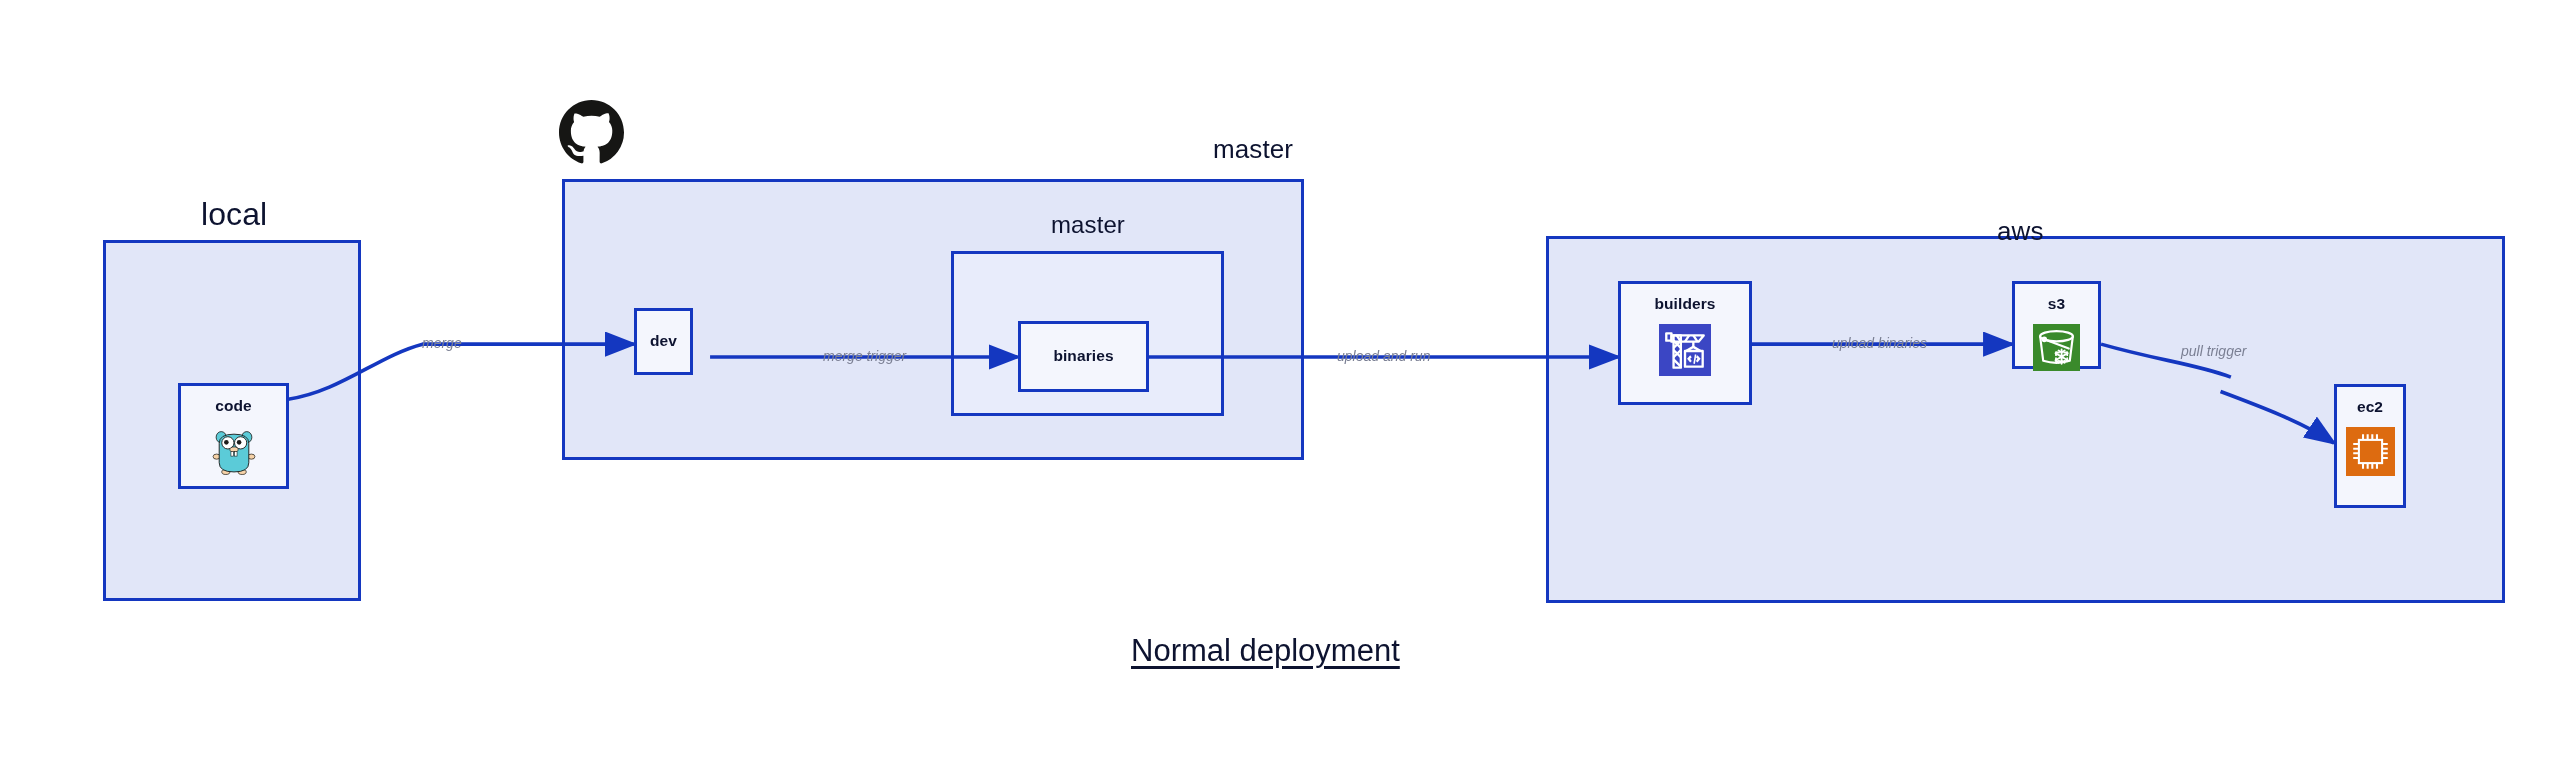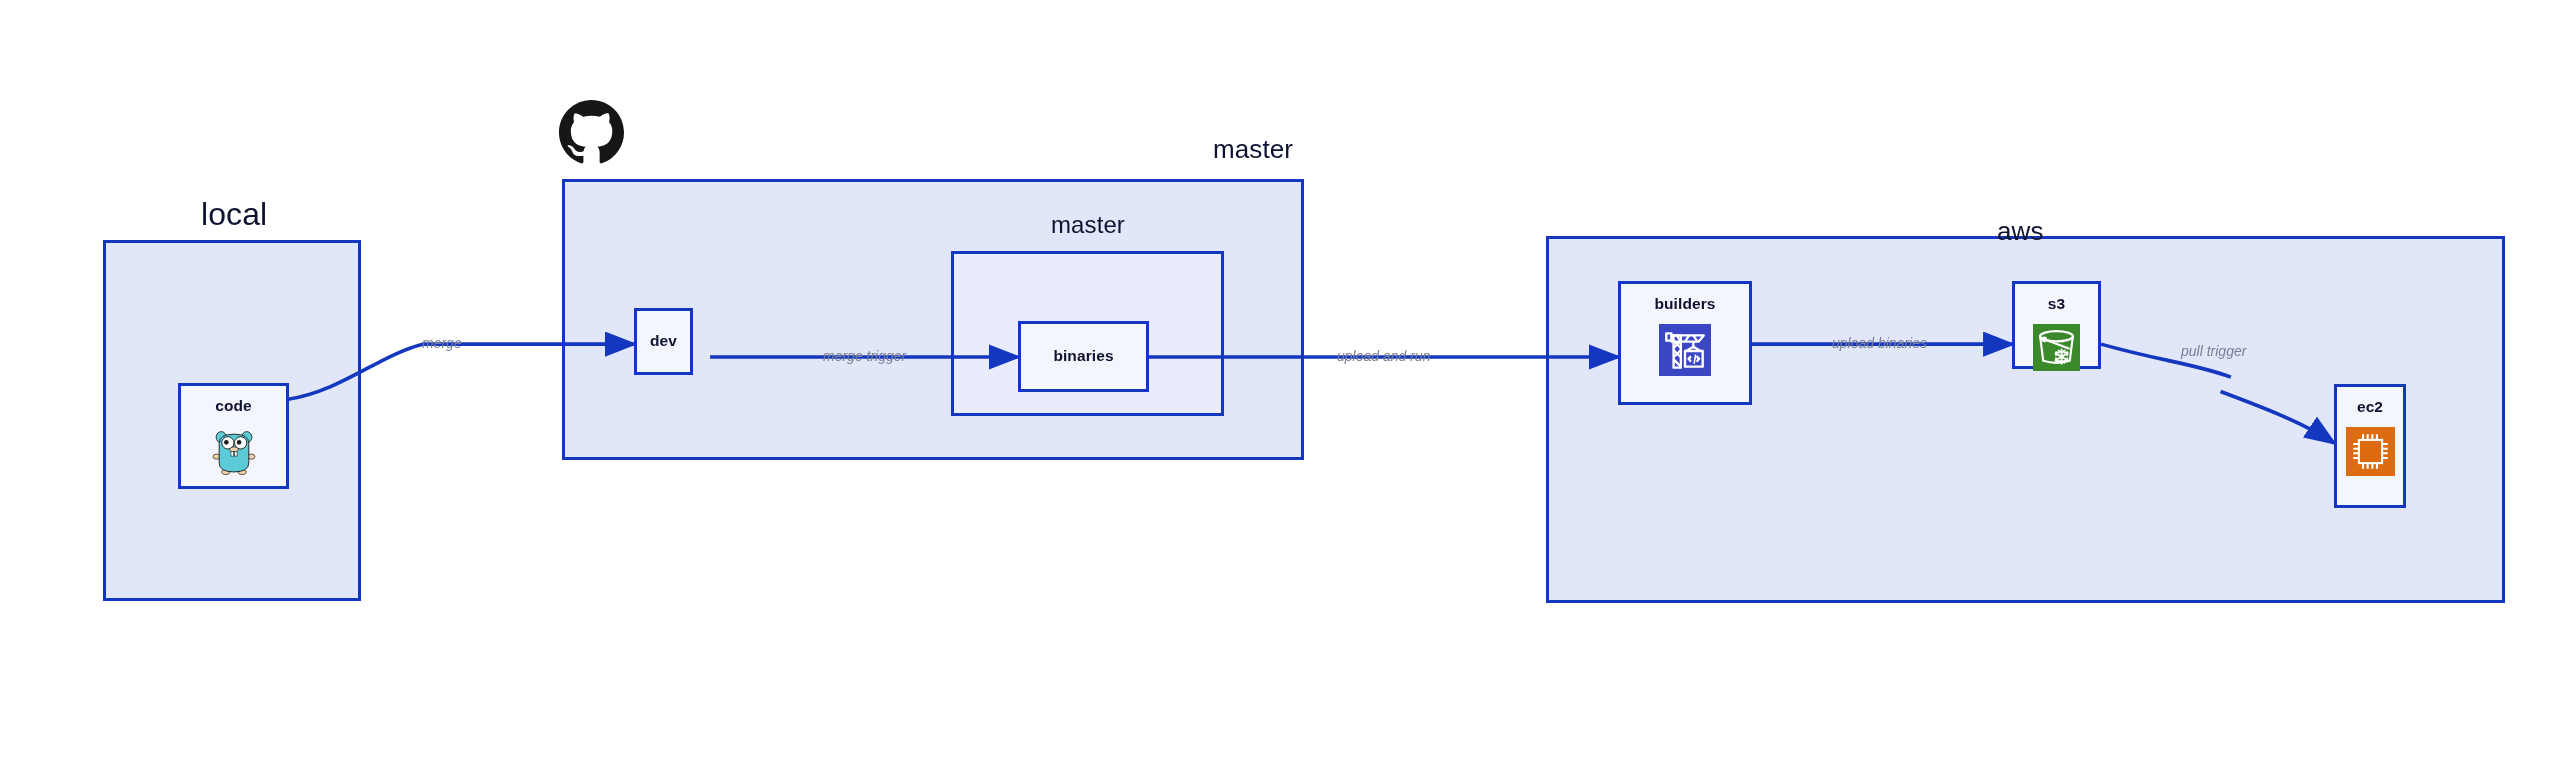--- a/index.html
+++ b/index.html
@@ -264,15 +264,16 @@
     <svg width="65" height="65" viewBox="0 0 16 16" xmlns="http://www.w3.org/2000/svg">
       <path fill="#161614" fill-rule="evenodd" d="M8 0C3.58 0 0 3.58 0 8c0 3.54 2.29 6.53 5.47 7.59.4.07.55-.17.55-.38
         0-.19-.01-.82-.01-1.49-2.01.37-2.53-.49-2.69-.94-.09-.23-.48-.94-.82-1.13-.28-.15-.68-.52-.01-.53.63-.01
         1.08.58 1.23.82.72 1.21 1.87.87 2.33.66.07-.52.28-.87.51-1.07-1.78-.2-3.64-.89-3.64-3.95
         0-.87.31-1.59.82-2.15-.08-.2-.36-1.02.08-2.12 0 0 .67-.21 2.2.82.64-.18 1.32-.27 2-.27.68 0 1.36.09
         2 .27 1.53-1.04 2.2-.82 2.2-.82.44 1.1.16 1.92.08 2.12.51.56.82 1.27.82 2.15 0 3.07-1.87 3.75-3.65
         3.95.29.25.54.73.54 1.48 0 1.07-.01 1.93-.01 2.2 0 .21.15.46.55.38A8.013 8.013 0 0 0 16 8c0-4.42-3.58-8-8-8z"></path>
     </svg>
   </div>
 
+  <div id="diagram-title" style="left:1131px; top:633px;">Normal deployment</div>
 
 </div>
 
 
 </body></html>

